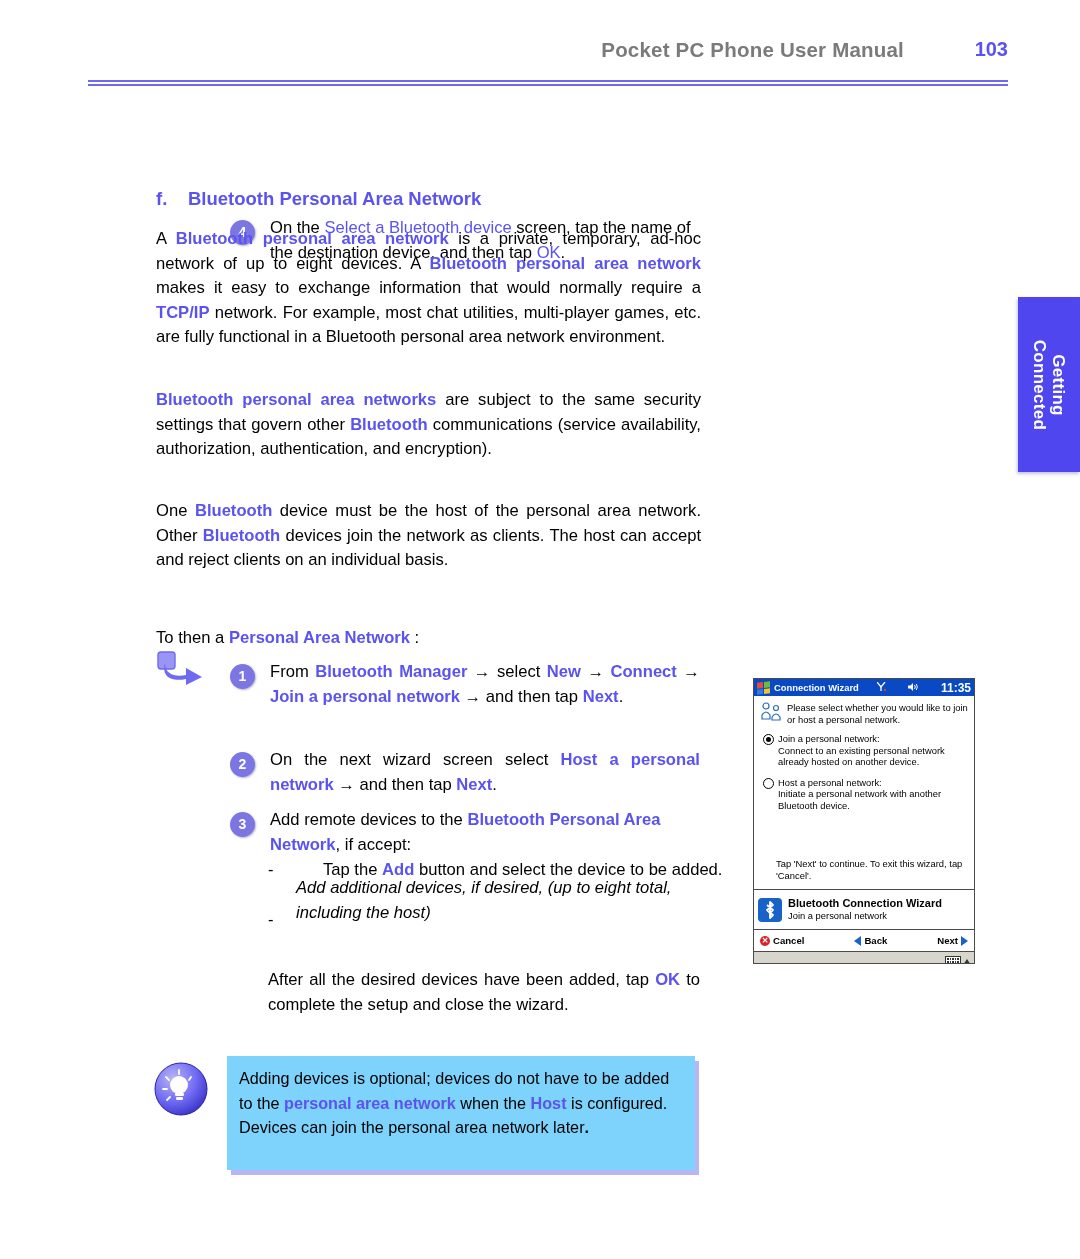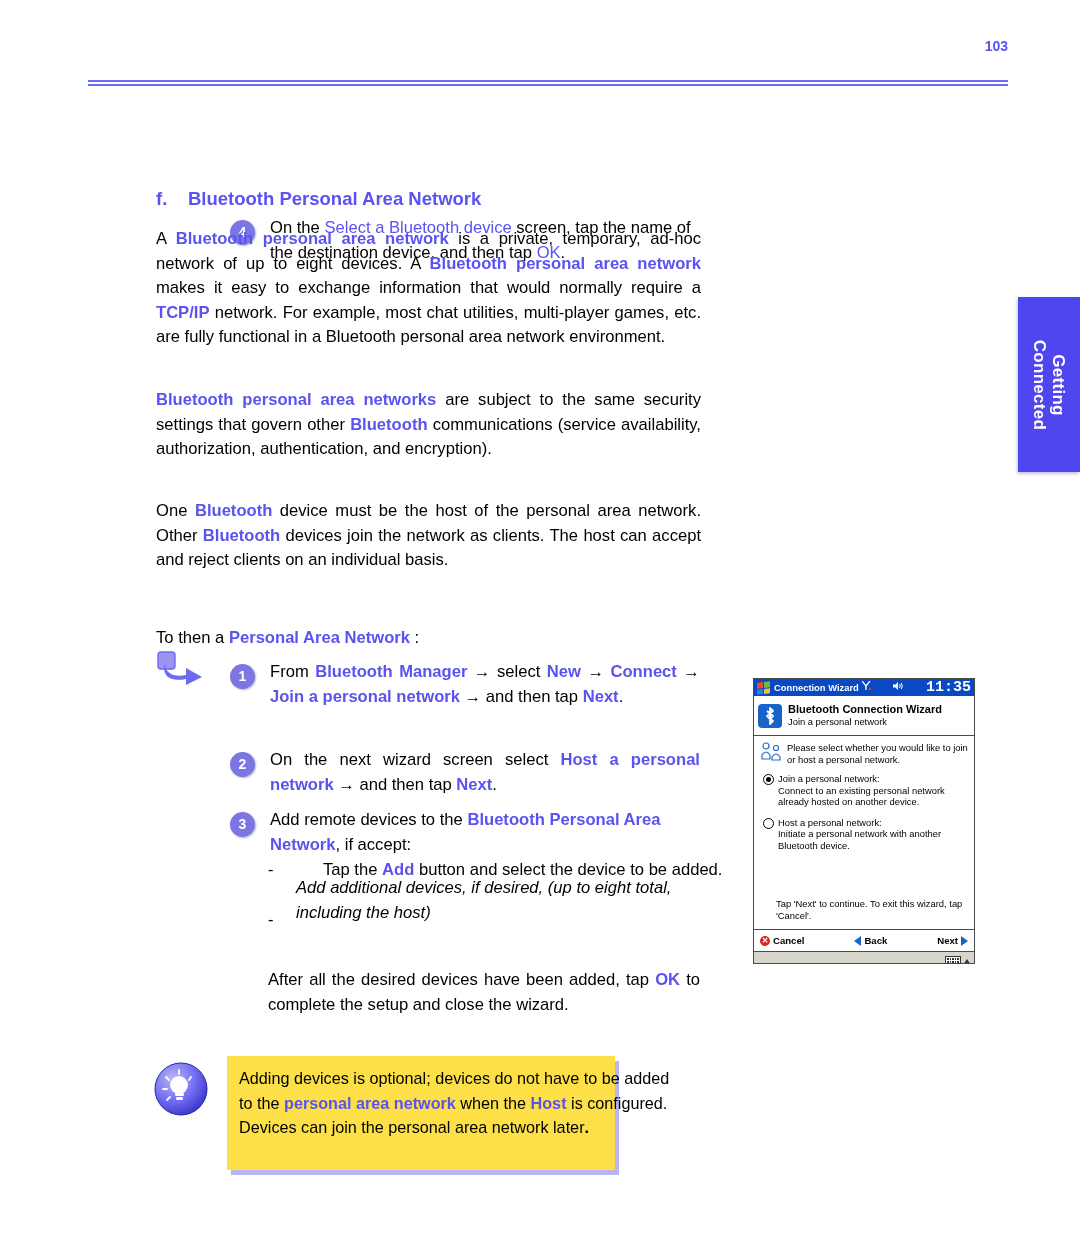--- a/index.html
+++ b/index.html
@@ -31,21 +31,21 @@
     font-size: 20.5px;
     font-weight: bold;
     color: #7a7a7a;
     letter-spacing: 0.2px;
     white-space: nowrap;
   }
   #header-pagenum {
     position: absolute;
     right: 0px;
     top: 0;
-    font-size: 14px;
+    font-size: 20px;
     font-weight: bold;
     color: #5a53f0;
   }
   #header-rule {
     position: absolute;
     left: 88px;
     top: 80px;
     width: 920px;
     height: 5px;
   }
@@ -134,23 +134,23 @@
     top: 650px;
     width: 48px;
     height: 36px;
   }
 
   
   #note-box {
     position: absolute;
     left: 227px;
     top: 1056px;
-    width: 388px;
+    width: 468px;
     height: 114px;
-    background: #fde047;
+    background: #7dd3fc;
     box-shadow: 4px 5px 0px #b9b4f5;
   }
   #note-text {
     position: absolute;
     left: 12px;
     top: 10px;
     width: 440px;
     font-size: 16.2px;
     line-height: 24.6px;
     color: #000;
@@ -193,21 +193,21 @@
     width: 13px; height: 12px; margin-right: 4px;
     display: grid; grid-template-columns: 1fr 1fr; grid-template-rows: 1fr 1fr;
     gap: 1px; transform: skewY(-6deg);
   }
   #pda-titlebar .winlogo i { display:block; }
   #pda-titlebar .winlogo i:nth-child(1){background:#e84a3a;}
   #pda-titlebar .winlogo i:nth-child(2){background:#6fbb3f;}
   #pda-titlebar .winlogo i:nth-child(3){background:#2f7fd6;}
   #pda-titlebar .winlogo i:nth-child(4){background:#f2c12e;}
   #pda-title-text { flex: 1; overflow: hidden; white-space: nowrap; }
-  #pda-titlebar .tb-right { display:flex; align-items:center; gap:22px; font-size:15px;font-family:Liberation Mono, monospace; }
+  #pda-titlebar .tb-right { display:flex; align-items:center; gap:22px; font-size:12px; }
 
   #pda-header {
     height: 40px;
     border-bottom: 1px solid #4a4a4a;
     display: flex;
     align-items: center;
     padding: 0 4px;
     box-sizing: border-box;
   }
   #pda-bt-icon {
@@ -295,20 +295,21 @@
   .up-caret {
     width: 0; height: 0;
     border-left: 4px solid transparent; border-right: 4px solid transparent;
     border-bottom: 6px solid #333;
   }
 </style>
 </head>
 <body>
 
 <div id="page-header">
+  <div id="header-title">Pocket PC Phone User Manual</div>
   <div id="header-pagenum">103</div>
 </div>
 <div id="header-rule">
   <div class="line-top"></div>
   <div class="line-bot"></div>
 </div>
 
 <div id="side-tab">
   <div class="tab-text">
     <span>Getting</span><br>
@@ -425,61 +426,61 @@
         <svg width="11" height="10" viewBox="0 0 11 10">
             <path d="M0 3.5 L2.5 3.5 L5 1 L5 9 L2.5 6.5 L0 6.5 Z" fill="#fff"></path>
             <path d="M6.5 3 Q8 5 6.5 7" stroke="#fff" stroke-width="1" fill="none"></path>
             <path d="M8.3 2 Q10.3 5 8.3 8" stroke="#fff" stroke-width="1" fill="none"></path>
           </svg>
       </span>
       <span>11:35</span>
     </span>
   </div>
 
+  <div id="pda-body">
+
+    <div class="pda-intro">
+      <svg class="people-icon" viewBox="0 0 24 24">
+        <circle cx="7" cy="5" r="3" fill="none" stroke="#2a6ec0" stroke-width="1.2"></circle>
+        <path d="M3 14 Q7 8 11 14 L11 18 L3 18 Z" fill="none" stroke="#2a6ec0" stroke-width="1.2"></path>
+        <circle cx="17" cy="7" r="2.5" fill="none" stroke="#2a6ec0" stroke-width="1.2"></circle>
+        <path d="M13 16 Q17 10 21 16 L21 19 L13 19 Z" fill="none" stroke="#2a6ec0" stroke-width="1.2"></path>
+      </svg>
+      <div class="txt">Please select whether you would like to join or host a personal network.</div>
+    </div>
+
+    <div class="pda-option">
+      <div class="pda-radio checked"></div>
+      <div class="opt-txt">
+        <div class="opt-title">Join a personal network:</div>
+        <div>Connect to an existing personal network already hosted on another device.</div>
+      </div>
+    </div>
+
+    <div class="pda-option">
+      <div class="pda-radio"></div>
+      <div class="opt-txt">
+        <div class="opt-title">Host a personal network:</div>
+        <div>Initiate a personal network with another Bluetooth device.</div>
+      </div>
+    </div>
+
+    <div id="pda-tip">Tap 'Next' to continue. To exit this wizard, tap 'Cancel'.</div>
+  </div>
+
   <div id="pda-header">
     <div id="pda-bt-icon">
       <svg width="16" height="20" viewBox="0 0 16 20">
           <path d="M5 5 L11 10 L8 13 L8 2 L11 5 L5 10 L8 13 L8 18 L11 15 L5 10" stroke="#ffffff" stroke-width="1.8" fill="none" stroke-linejoin="round"></path>
         </svg>
     </div>
     <div class="hdr-txt">
       <div class="t1">Bluetooth Connection Wizard</div>
       <div class="t2">Join a personal network</div>
     </div>
-  </div>
-
-  <div id="pda-body">
-
-    <div class="pda-intro">
-      <svg class="people-icon" viewBox="0 0 24 24">
-        <circle cx="7" cy="5" r="3" fill="none" stroke="#2a6ec0" stroke-width="1.2"></circle>
-        <path d="M3 14 Q7 8 11 14 L11 18 L3 18 Z" fill="none" stroke="#2a6ec0" stroke-width="1.2"></path>
-        <circle cx="17" cy="7" r="2.5" fill="none" stroke="#2a6ec0" stroke-width="1.2"></circle>
-        <path d="M13 16 Q17 10 21 16 L21 19 L13 19 Z" fill="none" stroke="#2a6ec0" stroke-width="1.2"></path>
-      </svg>
-      <div class="txt">Please select whether you would like to join or host a personal network.</div>
-    </div>
-
-    <div class="pda-option">
-      <div class="pda-radio checked"></div>
-      <div class="opt-txt">
-        <div class="opt-title">Join a personal network:</div>
-        <div>Connect to an existing personal network already hosted on another device.</div>
-      </div>
-    </div>
-
-    <div class="pda-option">
-      <div class="pda-radio"></div>
-      <div class="opt-txt">
-        <div class="opt-title">Host a personal network:</div>
-        <div>Initiate a personal network with another Bluetooth device.</div>
-      </div>
-    </div>
-
-    <div id="pda-tip">Tap 'Next' to continue. To exit this wizard, tap 'Cancel'.</div>
   </div>
 
   <div id="pda-buttons">
     <span class="btn">
       <span class="ico-cancel">✕</span>
       <span>Cancel</span>
     </span>
     <span class="spacer"></span>
     <span class="btn">
       <span class="ico-arrow-left"></span>

